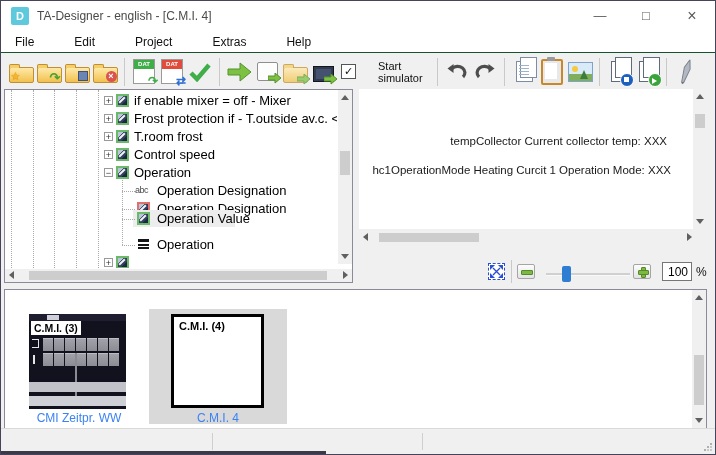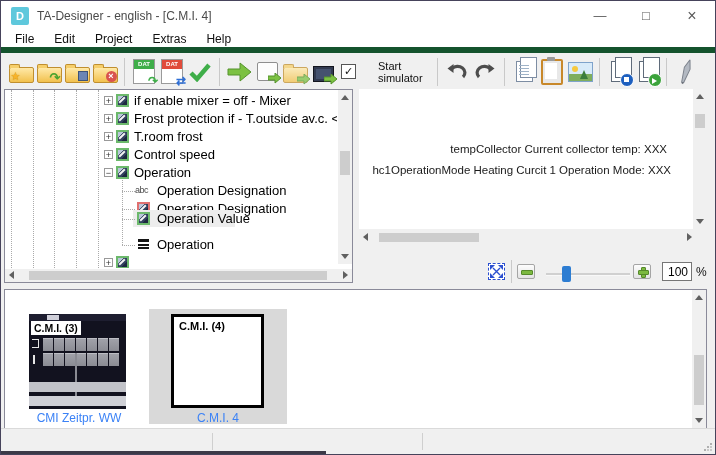--- a/index.html
+++ b/index.html
@@ -5,21 +5,21 @@
   html,body{margin:0;padding:0;background:#d8d8d8;font-family:"Liberation Sans",sans-serif;}
   .window{position:relative;width:716px;height:455px;background:#f0f0f0;border:1px solid #46435b;box-sizing:border-box;overflow:hidden;}
   
   .titlebar{position:absolute;left:0;top:0;width:100%;height:30px;background:#fff;}
   .appicon{position:absolute;left:10px;top:6px;width:18px;height:18px;background:#5ec8dc;color:#fff;font-weight:bold;font-size:11px;text-align:center;line-height:18px;border-radius:2px;}
   .wtitle{position:absolute;left:36px;top:8px;font-size:12px;color:#4a4a4a;}
   .wcontrols{position:absolute;right:0;top:0;height:30px;display:flex;}
   .wbtn{width:46px;height:30px;text-align:center;color:#5a5a5a;line-height:30px;font-size:13px;}
   .wbtn.close{font-size:16px;}
   
-  .menubar{position:absolute;left:0;top:30px;width:100%;height:22px;background:#fff;border-bottom:6px solid #14532d;display:flex;align-items:center;padding-left:4px;box-sizing:border-box;}
+  .menubar{position:absolute;left:0;top:30px;width:100%;height:22px;background:#fff;border-bottom:1px solid #14532d;display:flex;align-items:center;padding-left:4px;box-sizing:border-box;gap:20px;}
   .menuitem{font-size:12px;color:#111;padding:3px 10px;}
   
   .toolbar{position:absolute;left:0;top:53px;width:100%;height:35px;display:flex;align-items:center;padding-left:6px;box-sizing:border-box;}
   .tbtn{width:28px;height:30px;display:flex;align-items:center;justify-content:center;position:relative;flex:none;}
   .tsep{width:1px;height:28px;background:#c9c9c9;margin:0 5px;flex:none;}
   .folder{position:relative;width:23px;height:14px;background:linear-gradient(#ffe9a8,#f2c14e);border:1px solid #c08f2f;border-radius:2px;margin-top:7px;}
   .folder::before{content:'';position:absolute;top:-4px;left:-1px;width:9px;height:3px;background:#f6cf6b;border:1px solid #c08f2f;border-bottom:none;border-radius:2px 2px 0 0;}
   .badge{position:absolute;font-size:11px;line-height:11px;}
   .b-star{left:1px;bottom:0;color:#f7b32a;text-shadow:0 0 1px #b07c00;}
   .b-arr{right:0;bottom:-1px;color:#4aa32f;font-weight:bold;font-size:13px;}
@@ -325,21 +325,21 @@
     </div>
 
     <div class="hsb" style="left:0;bottom:0;width:347px;">
       <div class="tri lf"></div>
       <div class="sbthumbH" style="left:24px;width:298px;"></div>
       <div class="tri rt"></div>
     </div>
   </div>
 
   <div class="preview">
-    <div class="pline" style="top:46px;right:40px;margin-top:8px;">tempCollector Current collector temp: XXX</div>
+    <div class="pline" style="top:46px;right:40px;">tempCollector Current collector temp: XXX</div>
     <div class="pline" style="top:75px;right:36px;">hc1OperationMode Heating Curcit 1 Operation Mode: XXX</div>
     <div class="vsb" style="right:0;top:0;height:140px;">
       <div class="tri up"></div>
       <div class="sbthumbV" style="top:25px;height:14px;"></div>
       <div class="tri dn"></div>
     </div>
   </div>
   <div class="hsb" style="left:358px;top:230px;width:337px;">
     <div class="tri lf"></div>
     <div class="sbthumbH" style="left:20px;width:100px;"></div>

